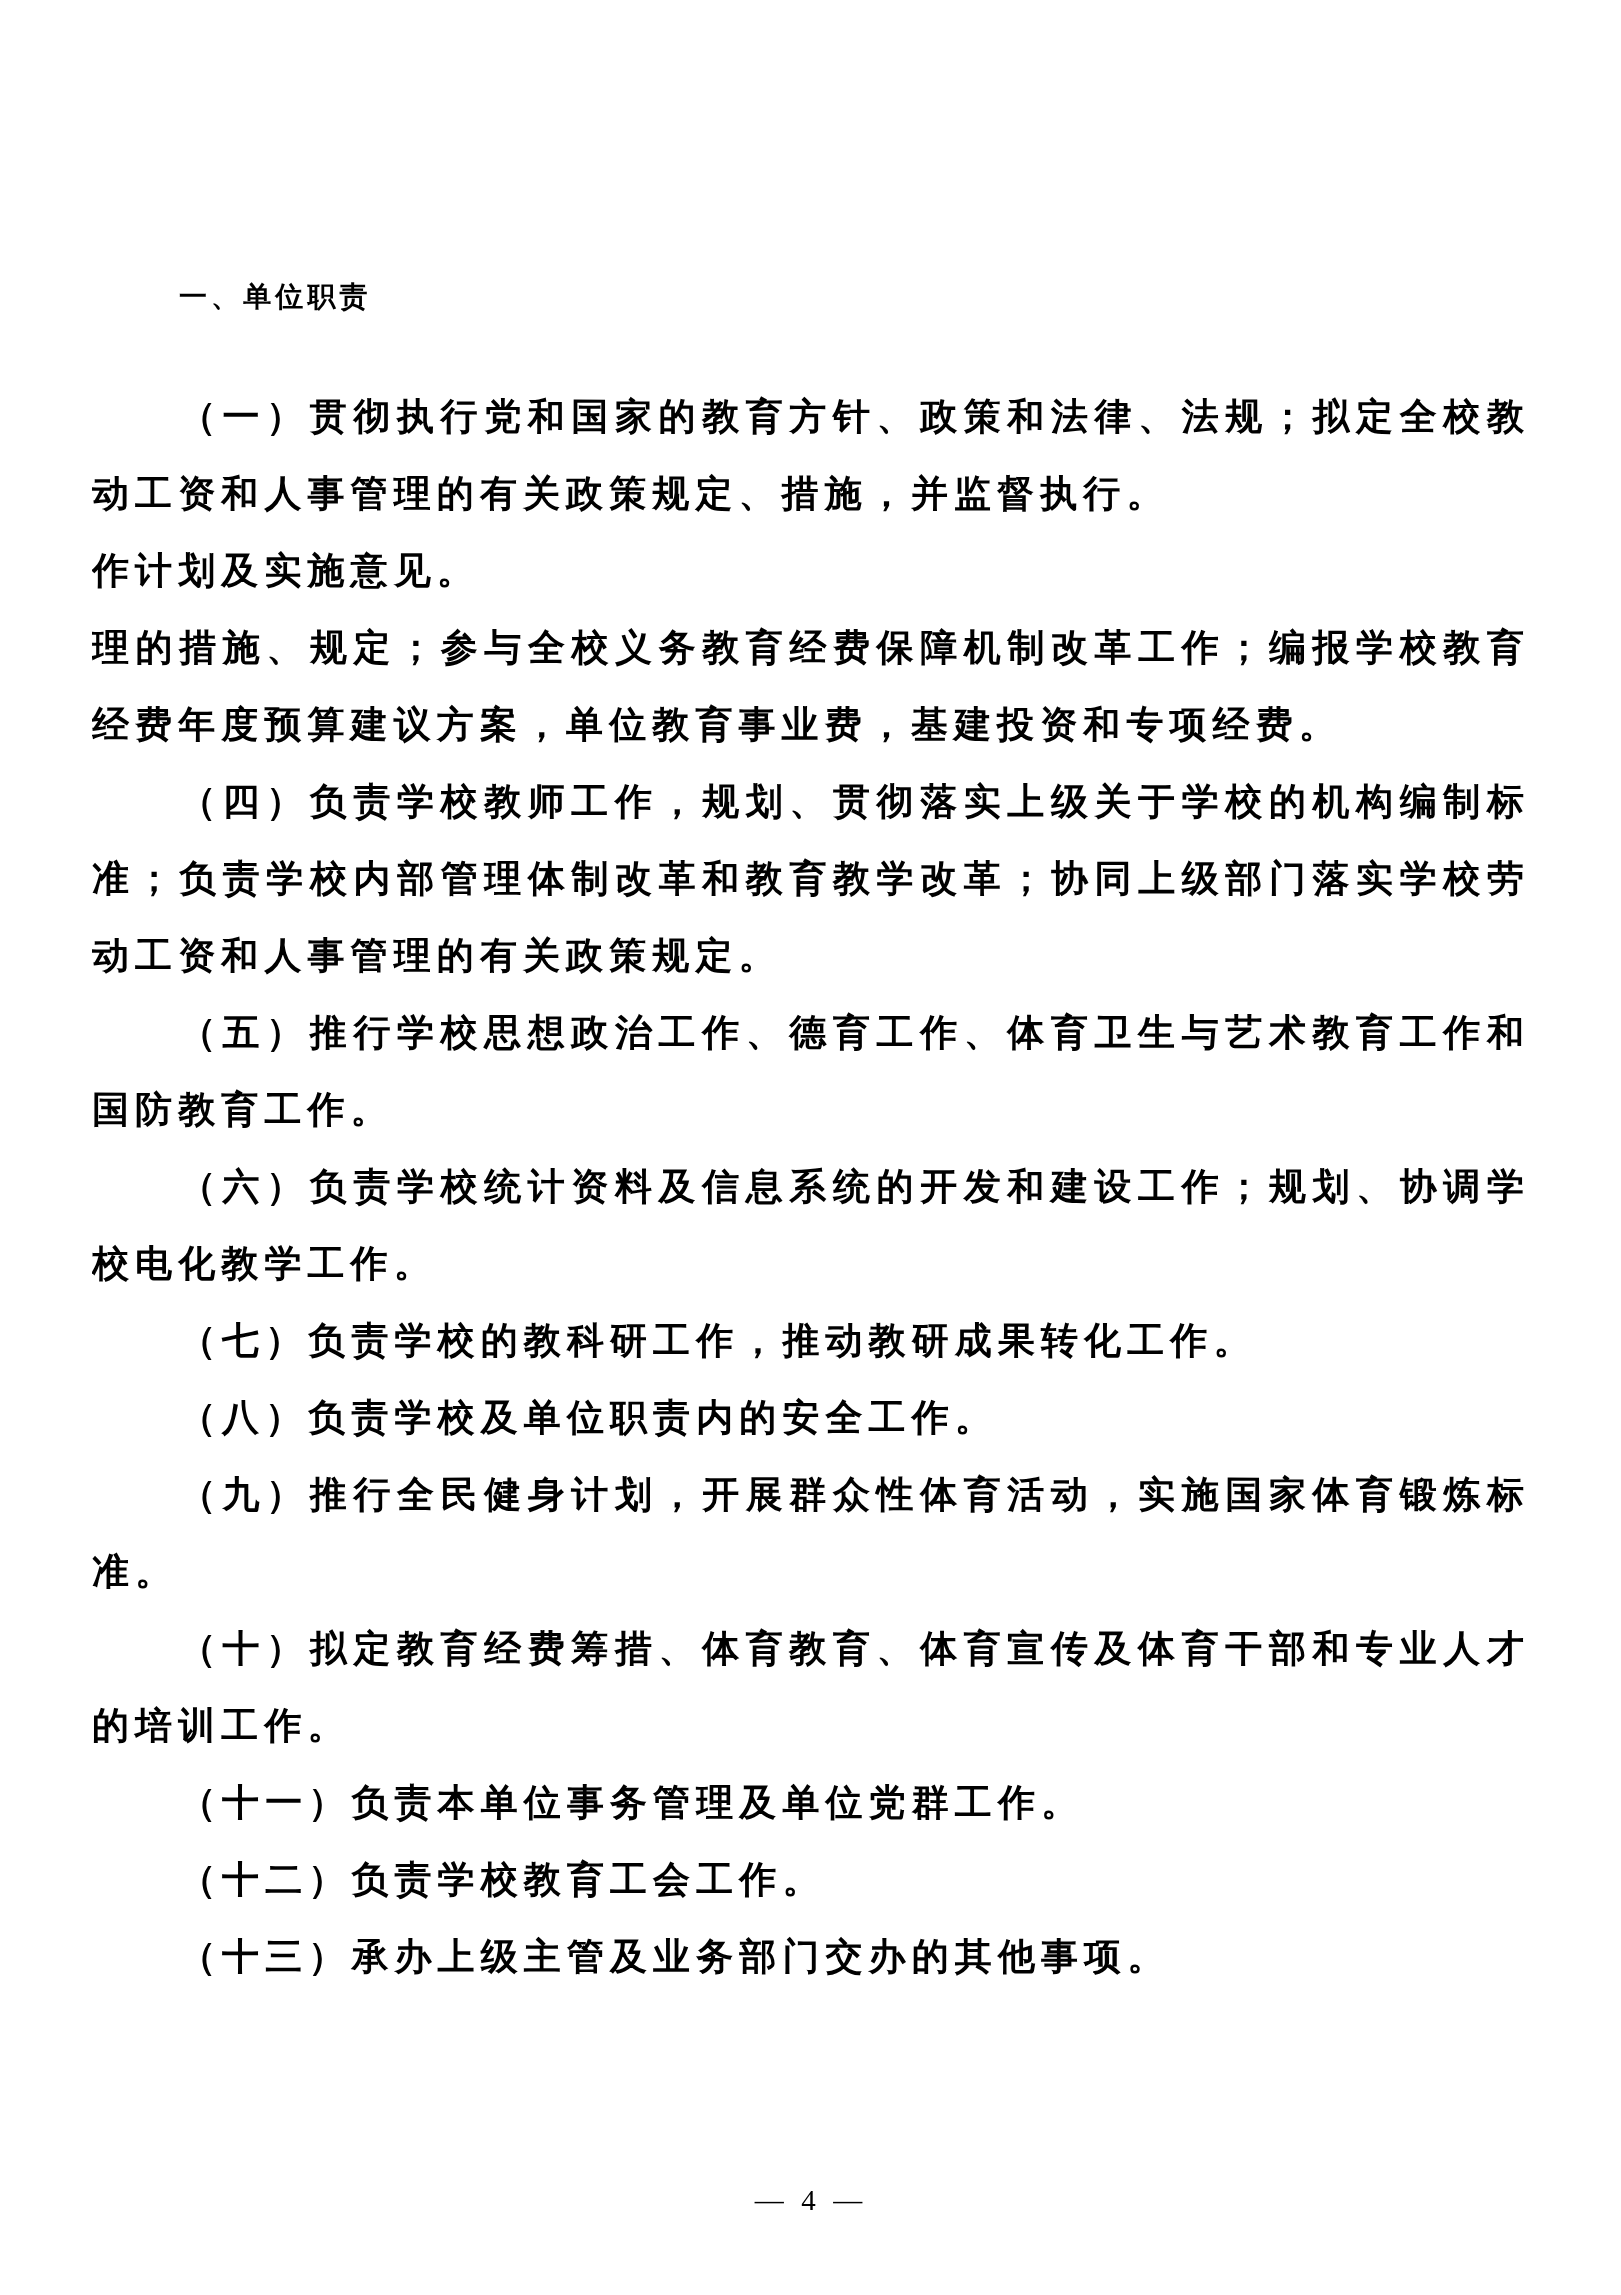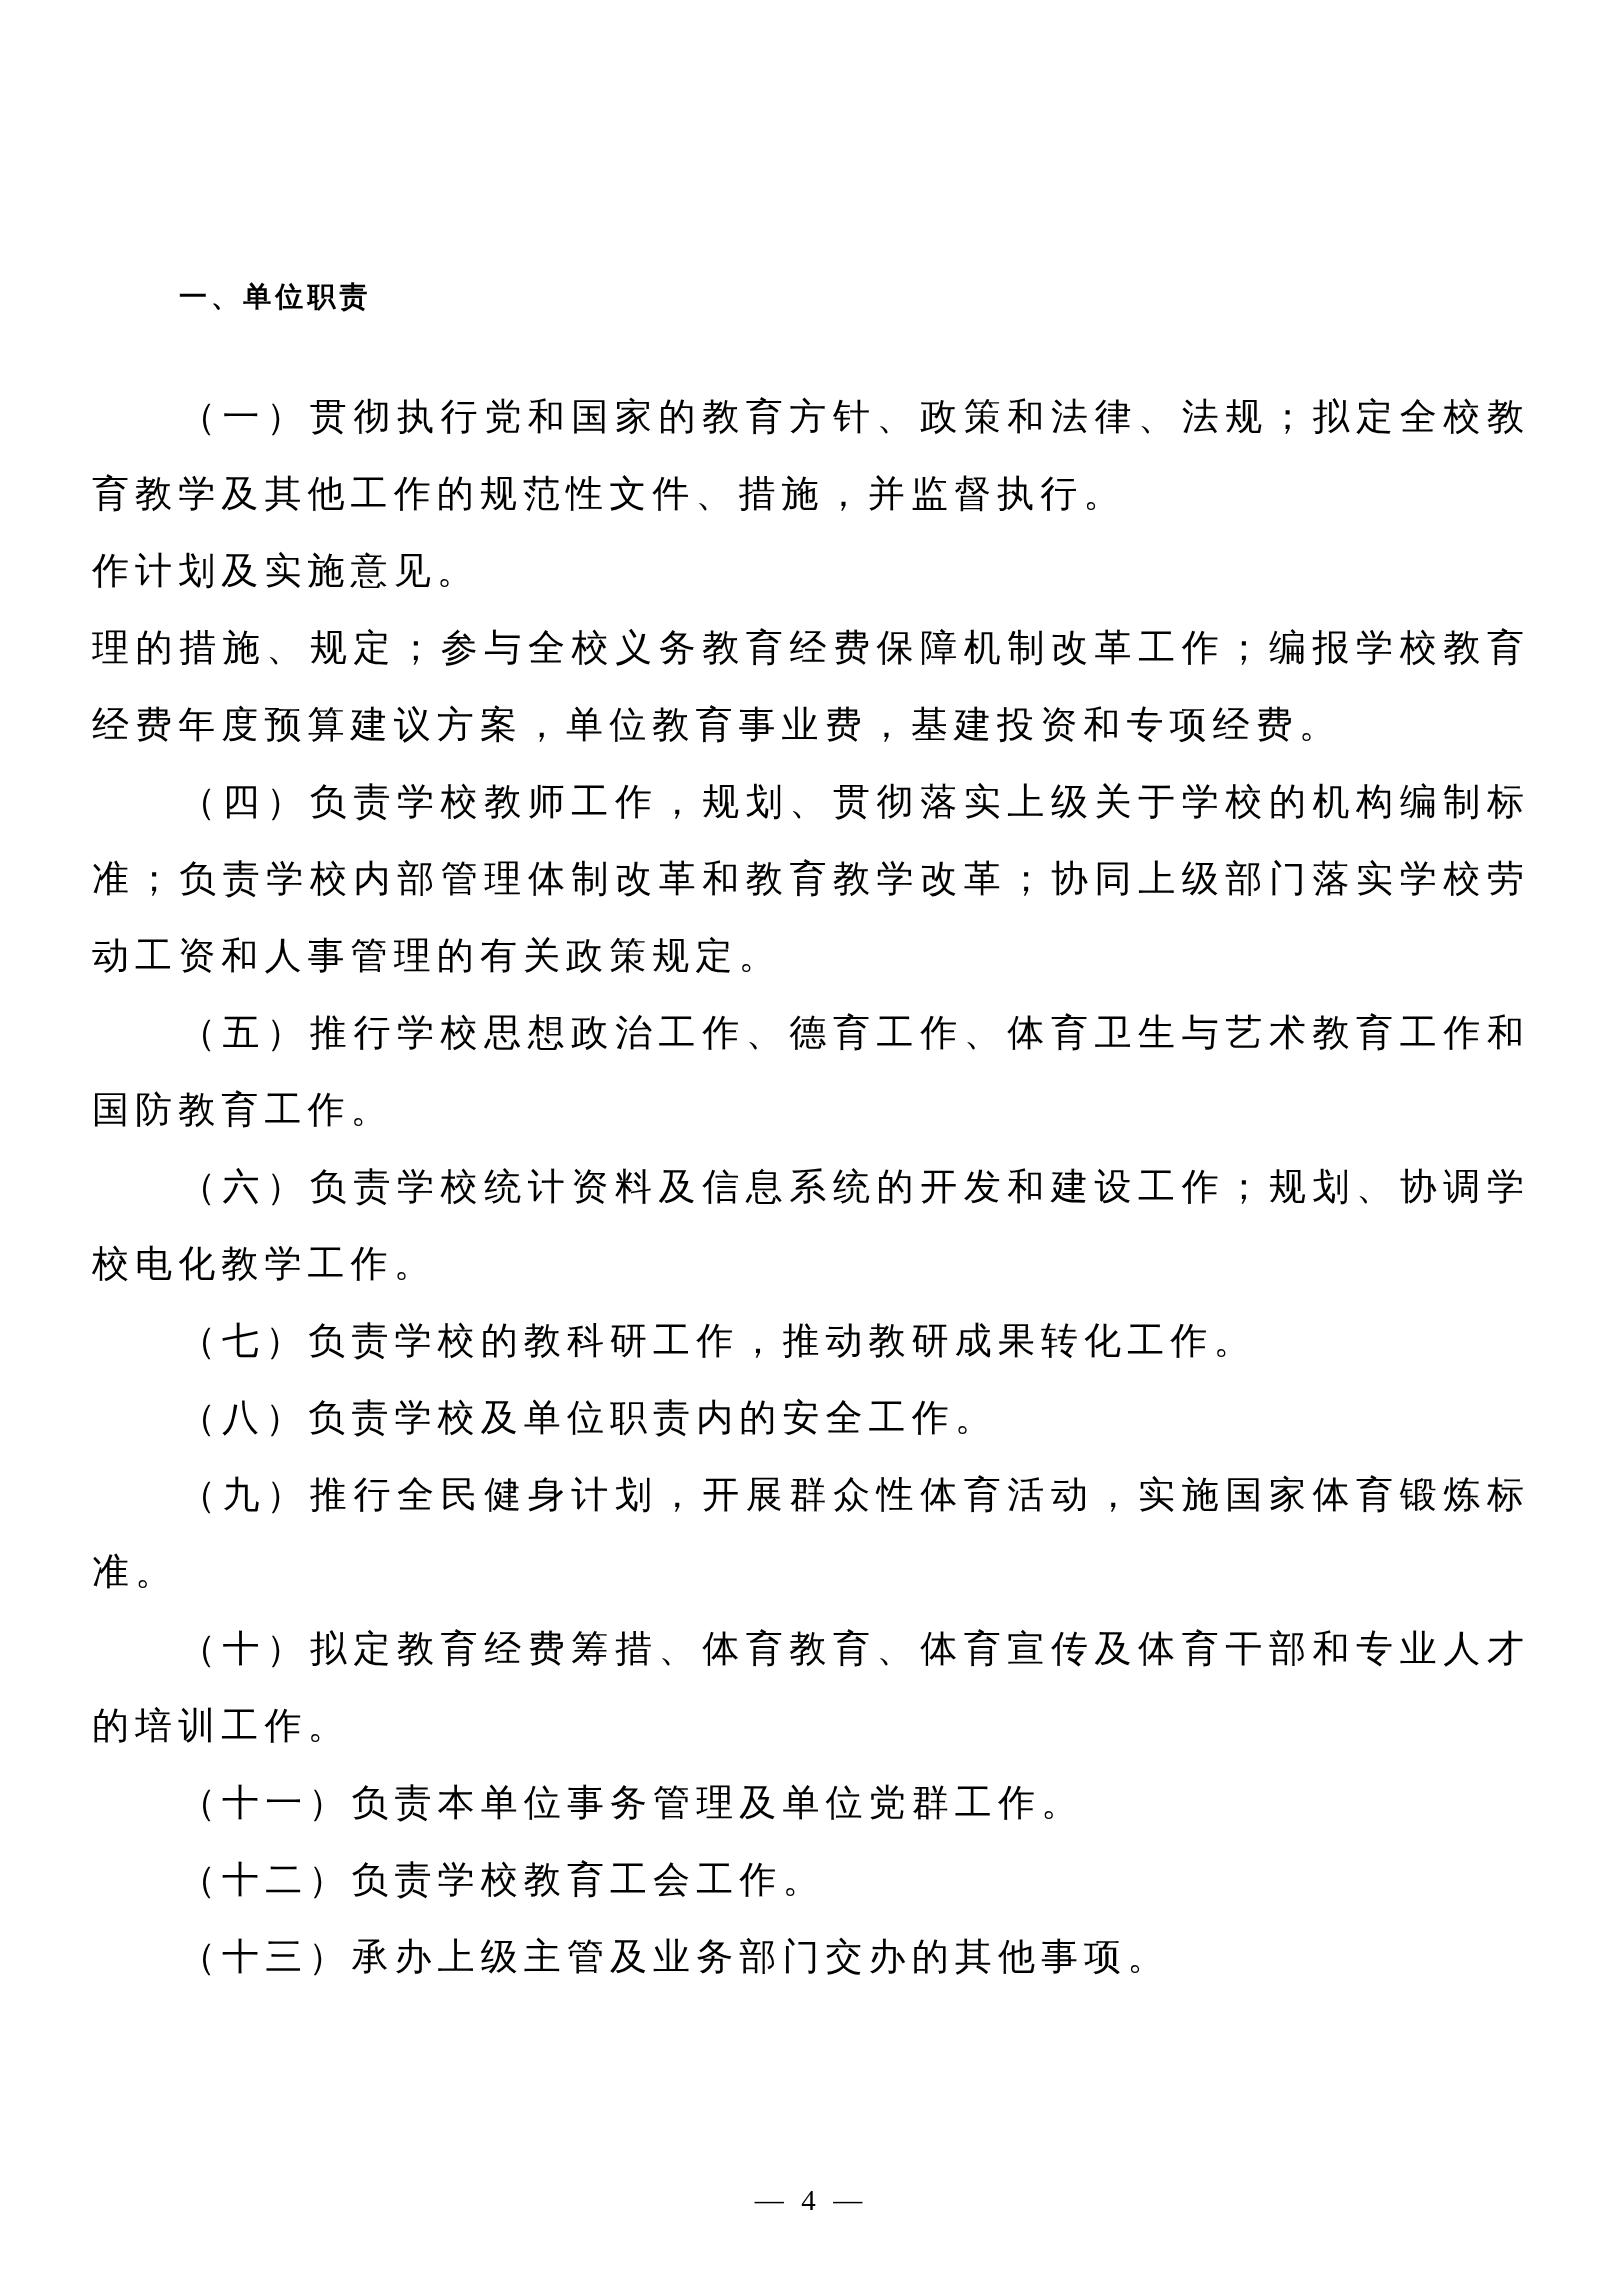--- a/index.html
+++ b/index.html
@@ -32,20 +32,21 @@
     line-height: 77px;
     height: 77px;
     white-space: nowrap;
   }
   .line {
     font-size: 37px;
     line-height: 77px;
     height: 77px;
     letter-spacing: 6.1px;
     overflow: hidden;
+    font-weight: bold;
   }
   .line.first {
     text-indent: 87px;
   }
   .line.fill {
     text-align: justify;
     text-align-last: justify;
   }
   .footer {
     position: absolute;
@@ -59,21 +60,21 @@
   }
 </style>
 </head>
 <body>
 
 <div class="page">
   <div class="content">
     <h1 class="heading">一、单位职责</h1>
     <div id="paragraphs">
         <div class="line first fill">（一）贯彻执行党和国家的教育方针、政策和法律、法规；拟定全校教</div>
-        <div class="line">育教学及其他工作的规范性文件、措施，并监督执行。</div>
+        <div class="line">动工资和人事管理的有关政策规定、措施，并监督执行。</div>
         <div class="line">作计划及实施意见。</div>
         <div class="line fill">理的措施、规定；参与全校义务教育经费保障机制改革工作；编报学校教育</div>
         <div class="line">经费年度预算建议方案，单位教育事业费，基建投资和专项经费。</div>
         <div class="line first fill">（四）负责学校教师工作，规划、贯彻落实上级关于学校的机构编制标</div>
         <div class="line fill">准；负责学校内部管理体制改革和教育教学改革；协同上级部门落实学校劳</div>
         <div class="line">动工资和人事管理的有关政策规定。</div>
         <div class="line first fill">（五）推行学校思想政治工作、德育工作、体育卫生与艺术教育工作和</div>
         <div class="line">国防教育工作。</div>
         <div class="line first fill">（六）负责学校统计资料及信息系统的开发和建设工作；规划、协调学</div>
         <div class="line">校电化教学工作。</div>

